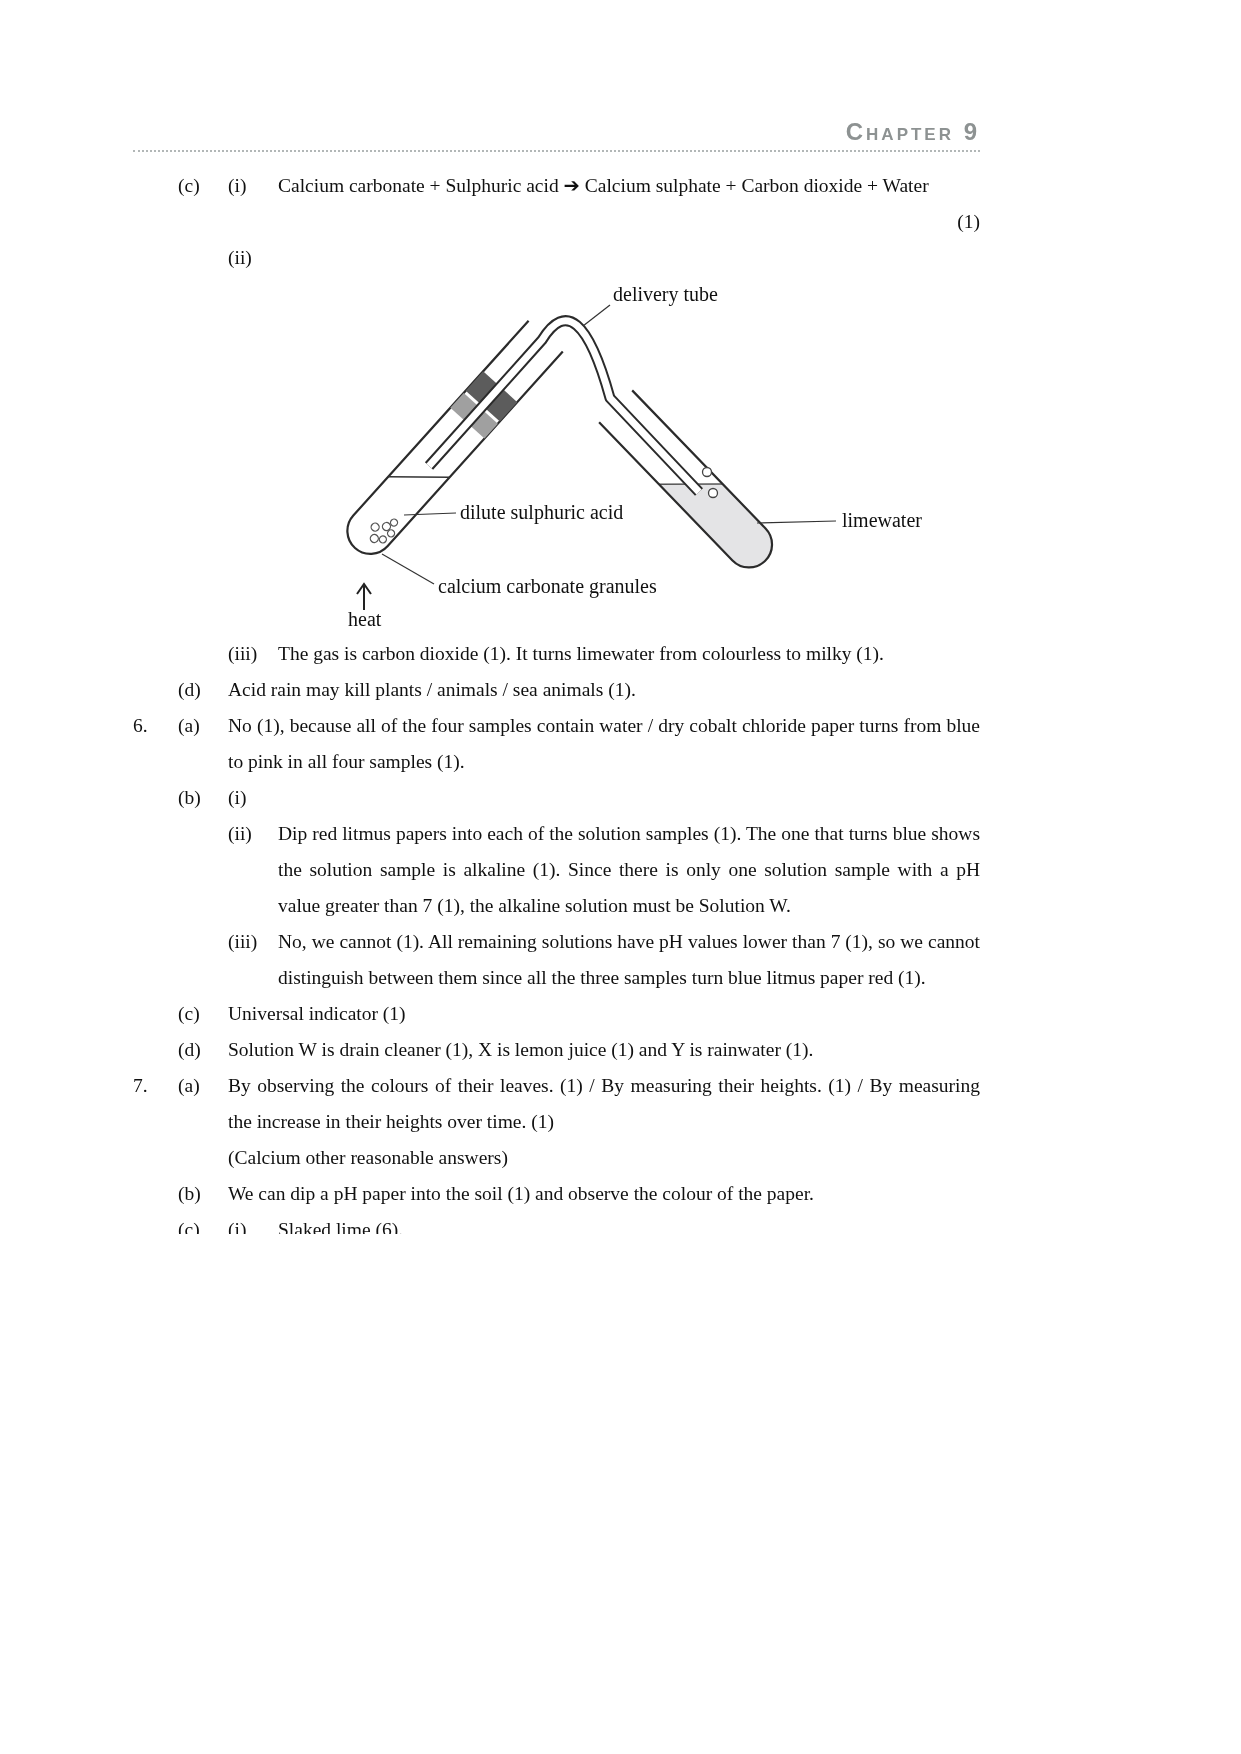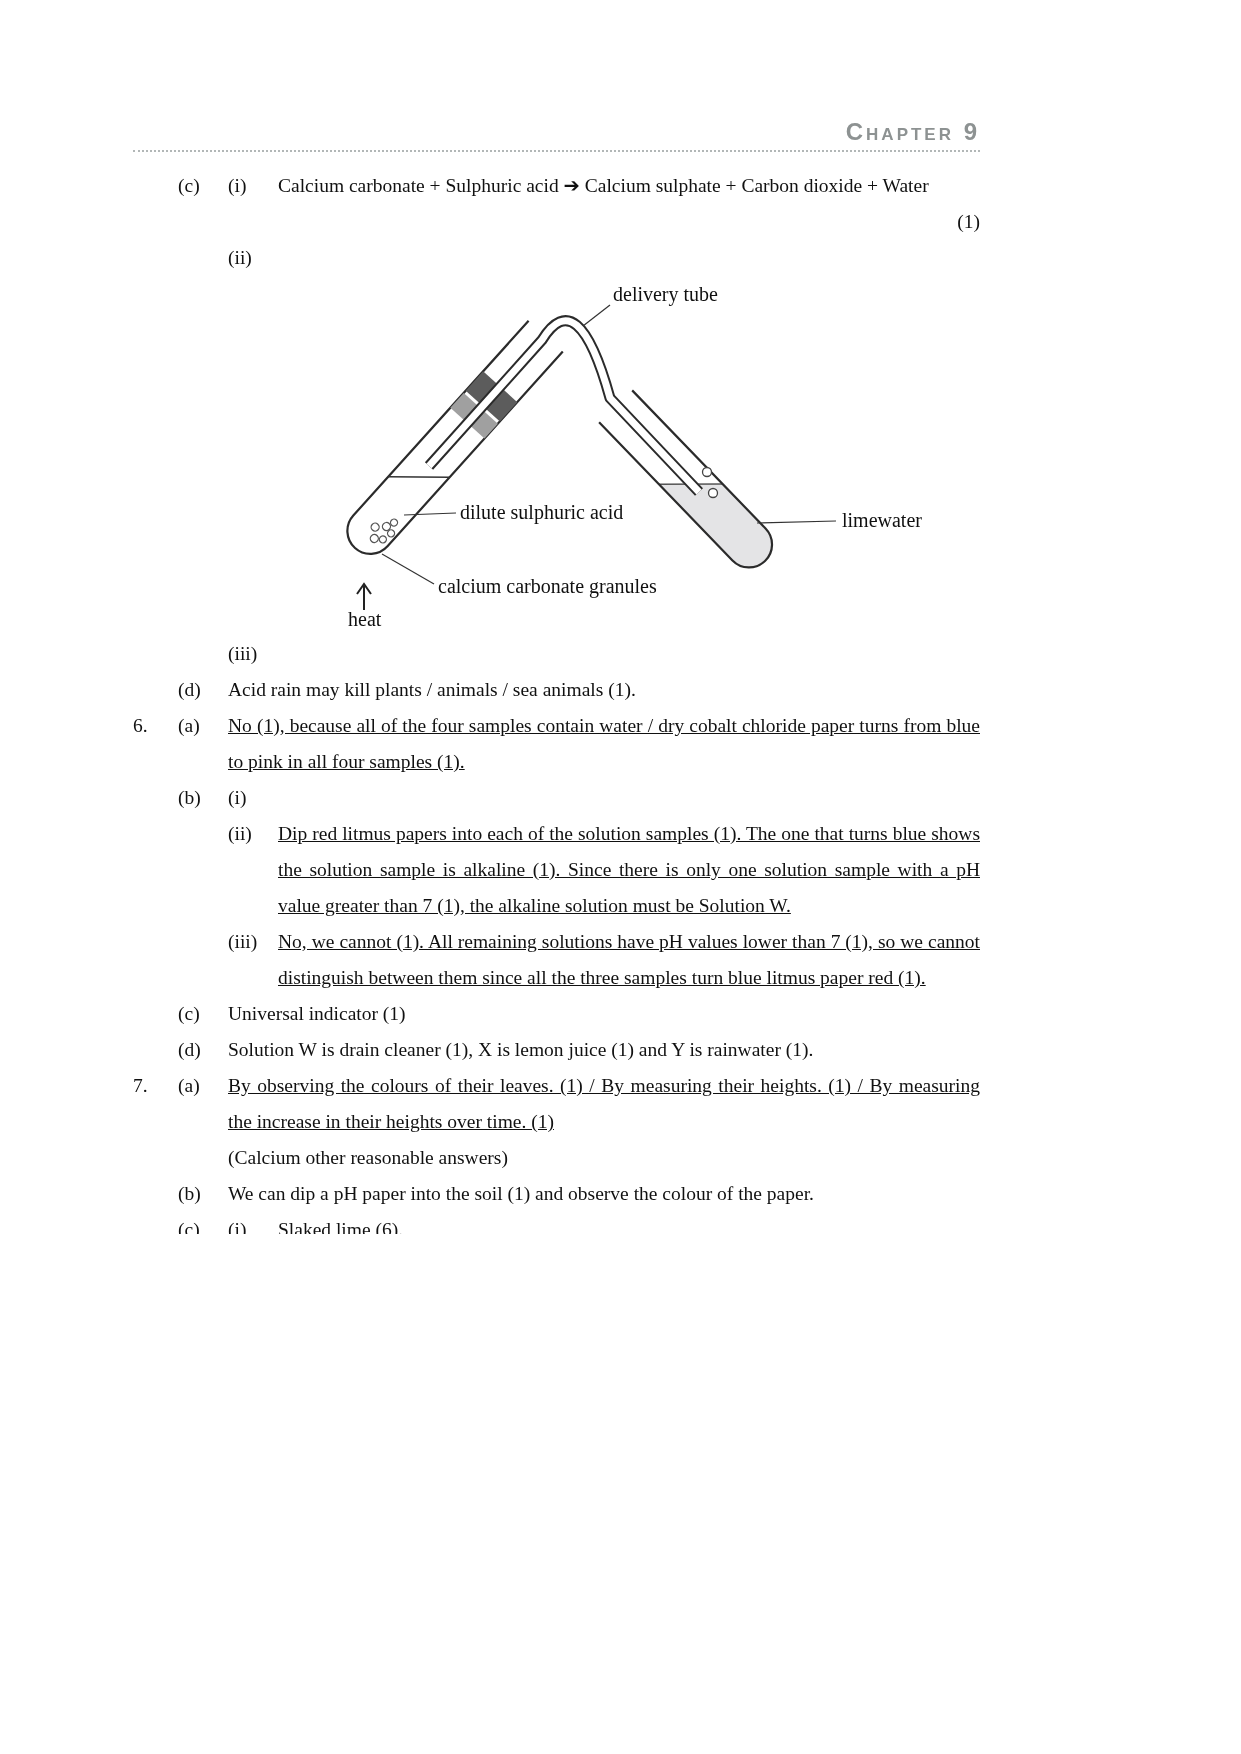--- a/index.html
+++ b/index.html
@@ -32,21 +32,21 @@
   .divider-dotted {
     border-bottom: 2px dotted #b2b7b7;
     height: 1px;
     margin-bottom: 16px;
   }
   .row { display: flex; line-height: 36px; }
   .c-num   { flex: none; width: 45px; }
   .c-letter{ flex: none; width: 50px; }
   .c-roman { flex: none; width: 50px; }
   .c-text  { flex: 1; }
-  .just    { text-align: justify; text-decoration: underline; }
+  .just    { text-align: justify; }
   .right   { text-align: right; }
   .nowrap  { white-space: nowrap; }
   .diagram-svg { display: block; margin-left: 147px; }
   .svg-label { font-family: "Liberation Serif", serif; }
   .footer {
     position: absolute;
     top: 1470px;
     left: 133px;
     right: 261px;
     text-align: center;
@@ -136,20 +136,21 @@
           <path d="M 77,318 L 84,308 L 91,318"></path>
         </g>
       </g>
     </svg>
 
 
     <div class="row">
       <span class="c-num"></span>
       <span class="c-letter"></span>
       <span class="c-roman">(iii)</span>
+      <div class="c-text">The gas is carbon dioxide (1). It turns limewater from colourless to milky (1).</div>
     </div>
 
     <div class="row">
       <span class="c-num"></span>
       <span class="c-letter">(d)</span>
       <div class="c-text">Acid rain may kill plants / animals / sea animals (1).</div>
     </div>
 
     <div class="row">
       <span class="c-num">6.</span>

